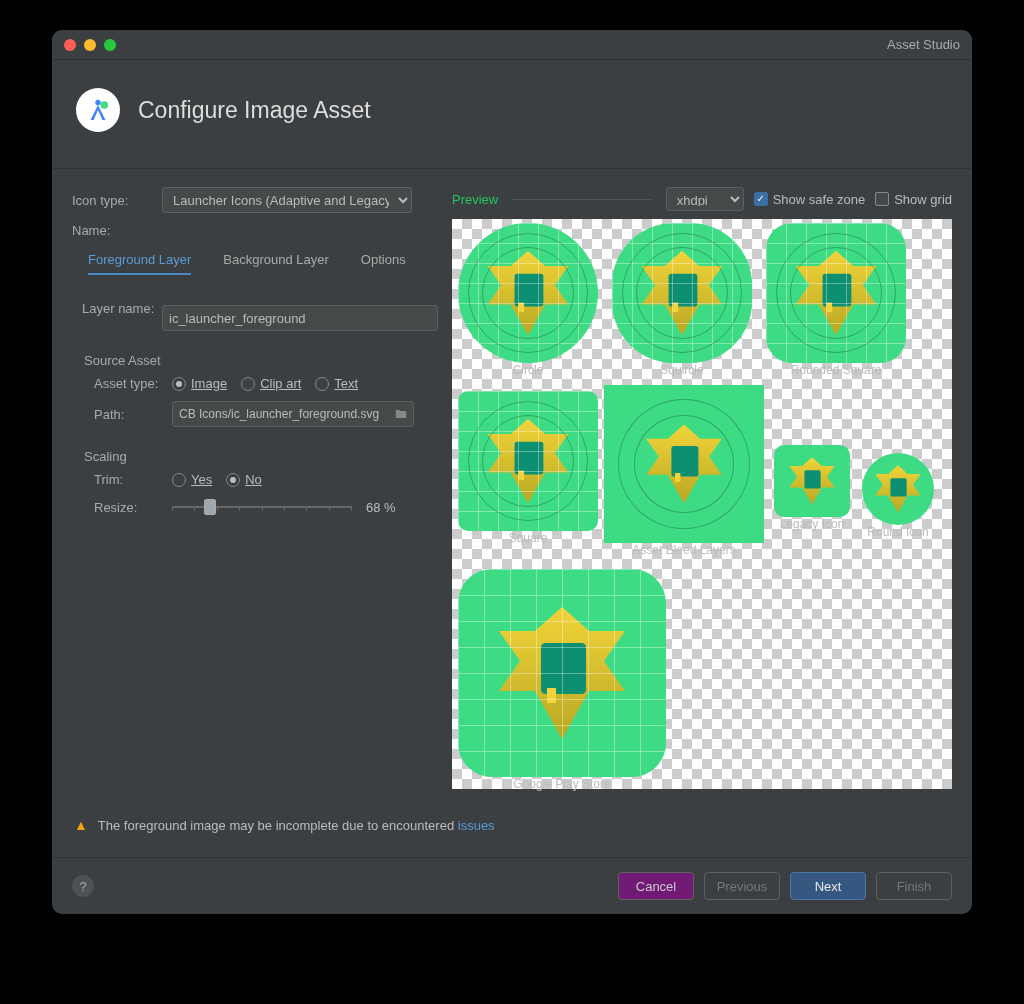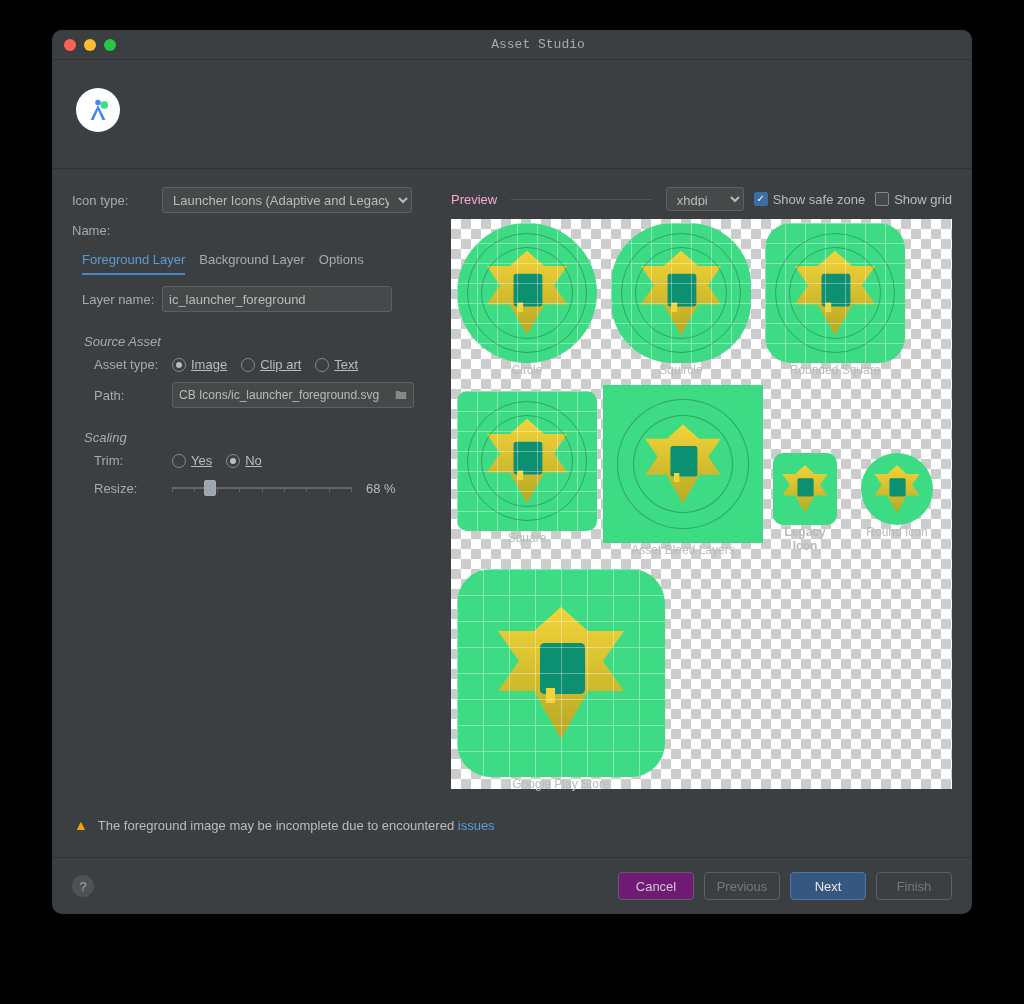--- a/index.html
+++ b/index.html
@@ -2,51 +2,51 @@
 <html><head>
 <meta charset="utf-8">
 <style>
 * { margin:0; padding:0; box-sizing:border-box; }
 body { background:#000; font-family:-apple-system,BlinkMacSystemFont,"Segoe UI",sans-serif; font-size:13px; color:#bbb; display:flex; align-items:flex-start; justify-content:center; padding:30px; }
 .window { width:920px; background:#3c3f41; border-radius:10px; overflow:hidden; box-shadow:0 20px 60px rgba(0,0,0,.6); }
 .titlebar { background:#3c3f41; height:30px; display:flex; align-items:center; padding:0 12px; border-bottom:1px solid #323232; }
 .traffic { display:flex; gap:8px; }
 .traffic span { width:12px; height:12px; border-radius:50%; }
 .tdot-close{background:#ff5f57;} .tdot-min{background:#febc2e;} .tdot-max{background:#28c840;}
-.titlebar .title { flex:1; text-align:center; color:#a9a9a9; font-size:13px; font-weight:500;font-family:Liberation Mono, monospace; }
+.titlebar .title { flex:1; text-align:right; color:#a9a9a9; font-size:13px; font-weight:500; }
 .header { display:flex; align-items:center; gap:18px; padding:28px 24px 36px 24px; background:#3c3f41; border-bottom:1px solid #323232;}
 .app-icon { width:44px; height:44px; border-radius:50%; background:#fff; display:flex; align-items:center; justify-content:center; }
 .app-icon svg{width:30px;height:30px;}
 .header h1{color:#ddd; font-size:23px; font-weight:400;}
 .body{display:flex; padding:18px 20px 18px 20px; gap:14px; background:#3c3f41;}
 .left{flex:0 0 365px;}
 .right{flex:1;}
 .row{display:flex; align-items:center; margin-bottom:10px;}
 .row label.field{width:90px; color:#aaa;}
 select,input[type=text]{background:#45494a; border:1px solid #5e6060; color:#bbb; padding:4px 6px; font-size:13px; border-radius:3px;}
 select{width:250px; height:26px;}
 input[type=text]{width:250px; height:26px;}
-.tabs{display:flex; gap:14px; margin:14px 0 10px 10px; border-bottom:1px solid transparent;}
+.tabs{display:flex; gap:32px; margin:14px 0 10px 16px; border-bottom:1px solid transparent;}
 .tab{padding:0 0 6px 0; color:#aaa; cursor:pointer;}
 .tab.active{color:#5a9bd4; border-bottom:2px solid #4a88c7;}
-.section-label{color:#aaa; margin:22px 0 8px 12px; font-size:13px;font-style:italic;}
+.section-label{color:#aaa; margin:22px 0 8px 12px; font-size:13px;}
 .radio-group{display:flex; gap:14px; align-items:center;}
 .radio{display:flex; align-items:center; gap:5px; cursor:pointer;text-decoration:underline;}
 .radio-dot{width:14px;height:14px;border:1px solid #888;border-radius:50%;display:flex;align-items:center;justify-content:center;}
 .radio-dot.on::after{content:"";width:6px;height:6px;background:#bbb;border-radius:50%;}
 .path-box{display:flex;align-items:center;background:#45494a;border:1px solid #5e6060;border-radius:3px;width:250px;height:26px;padding:0 4px 0 6px;}
 .path-box span{flex:1;white-space:nowrap;overflow:hidden;color:#bbb;font-size:12px;}
 .slider-wrap{display:flex;align-items:center;gap:14px;}
 .slider{position:relative;width:180px;height:20px;}
 .slider-track{position:absolute;top:9px;left:0;right:0;height:2px;background:#666;}
 .slider-thumb{position:absolute;top:2px;width:12px;height:16px;background:#9ea7b0;border-radius:2px;border:1px solid #aaa;}
 .ticks{position:absolute;top:9px;left:0;right:0;display:flex;justify-content:space-between;}
 .ticks span{width:1px;height:5px;background:#666;}
 .preview-bar{display:flex;align-items:center;gap:10px;margin-bottom:8px;}
-.preview-bar .label{color:#f9a8d4;flex:0 0 auto;text-align:center;}
+.preview-bar .label{color:#22c55e;flex:0 0 auto;text-align:center;}
 .preview-bar .spacer{flex:1;border-top:1px solid #555;height:0;margin:0 4px;}
 .density{width:78px;height:24px;}
 .chk{display:flex;align-items:center;gap:5px;cursor:pointer;}
 .chk-box{width:14px;height:14px;border:1px solid #888;background:#45494a;border-radius:2px;display:flex;align-items:center;justify-content:center;}
 .chk-box.on{background:#3a6fa5;border-color:#3a6fa5;}
 .chk-box.on::after{content:"✓";color:#fff;font-size:10px;line-height:1;}
 .preview-canvas{background:repeating-conic-gradient(#ccc 0 25%,#fff 0 50%) 0 0/20px 20px; width:100%; height:570px; position:relative;}
 .pshape{position:absolute;}
 .shape-bg{width:100%;height:100%;background:#3ddc84;position:relative;overflow:hidden;display:flex;align-items:center;justify-content:center;}
 .grid-overlay{position:absolute;inset:0;background-image:linear-gradient(rgba(255,255,255,.35) 1px,transparent 1px),linear-gradient(90deg,rgba(255,255,255,.35) 1px,transparent 1px);background-size:20px 20px;}
@@ -77,20 +77,21 @@
   </div>
 
   <div class="header">
     <div class="app-icon">
       <svg viewBox="0 0 24 24">
           <circle cx="12" cy="6" r="2.2" fill="#4285f4"></circle>
           <path d="M12 8 L6 20 L8.5 20 L12 12 L15.5 20 L18 20 Z" fill="#4285f4"></path>
           <circle cx="17" cy="8" r="3" fill="#3ddc84"></circle>
         </svg>
     </div>
+    <h1>Configure Image Asset</h1>
   </div>
 
   <div class="body">
 
     <div class="left">
       <div class="row">
         <label class="field">Icon type:</label>
         <select><option>Launcher Icons (Adaptive and Legacy)</option></select>
       </div>
       <div class="row">
@@ -98,21 +99,21 @@
       </div>
 
       <div class="tabs">
         <div class="tab active">Foreground Layer</div>
         <div class="tab">Background Layer</div>
         <div class="tab">Options</div>
       </div>
 
       <div class="row" style="padding-left:10px;">
         <label class="field" style="width:80px;">Layer name:</label>
-        <input type="text" style="width: 230px;" value="ic_launcher_foreground">
+        <input type="text" style="width: 276px; margin-top: 19px;" value="ic_launcher_foreground">
       </div>
 
       <div class="section-label">Source Asset</div>
       <div class="row" style="padding-left:22px;">
         <label class="field" style="width:78px;">Asset type:</label>
         <div class="radio-group">
           <div class="radio">
               <span class="radio-dot on"></span>
               <span>Image</span>
             </div>
@@ -254,21 +255,21 @@
               <div class="safe-ring" style="inset:14px;"></div>
               <div class="safe-ring" style="inset:30px;"></div>
               <svg width="90" height="90" viewBox="0 0 100 100">
                 <polygon points="50,6 68,22 92,22 78,42 92,62 68,62 50,94 32,62 8,62 22,42 8,22 32,22" fill="url(#g1)"></polygon>
                 <rect x="36" y="30" width="30" height="34" rx="3" fill="#0d8f72"></rect>
                 <rect x="40" y="60" width="6" height="10" fill="#f2d43a"></rect>
               </svg>
             </div>
           <div class="plabel">Asset Bleed Layers</div>
         </div>
-        <div class="pshape" style="left:322px;top:234px;width:64px;font-weight:bold;">
+        <div class="pshape" style="left:322px;top:226px;width:76px;">
           <div class="shape-bg" style="border-radius:10px;height:72px;">
               <svg width="54" height="54" viewBox="0 0 100 100">
                 <polygon points="50,6 68,22 92,22 78,42 92,62 68,62 50,94 32,62 8,62 22,42 8,22 32,22" fill="url(#g1)"></polygon>
                 <rect x="36" y="30" width="30" height="34" rx="3" fill="#0d8f72"></rect>
               </svg>
             </div>
           <div class="plabel">Legacy Icon</div>
         </div>
         <div class="pshape" style="left:410px;top:234px;width:72px;">
           <div class="shape-bg" style="border-radius:50%;height:72px;">

